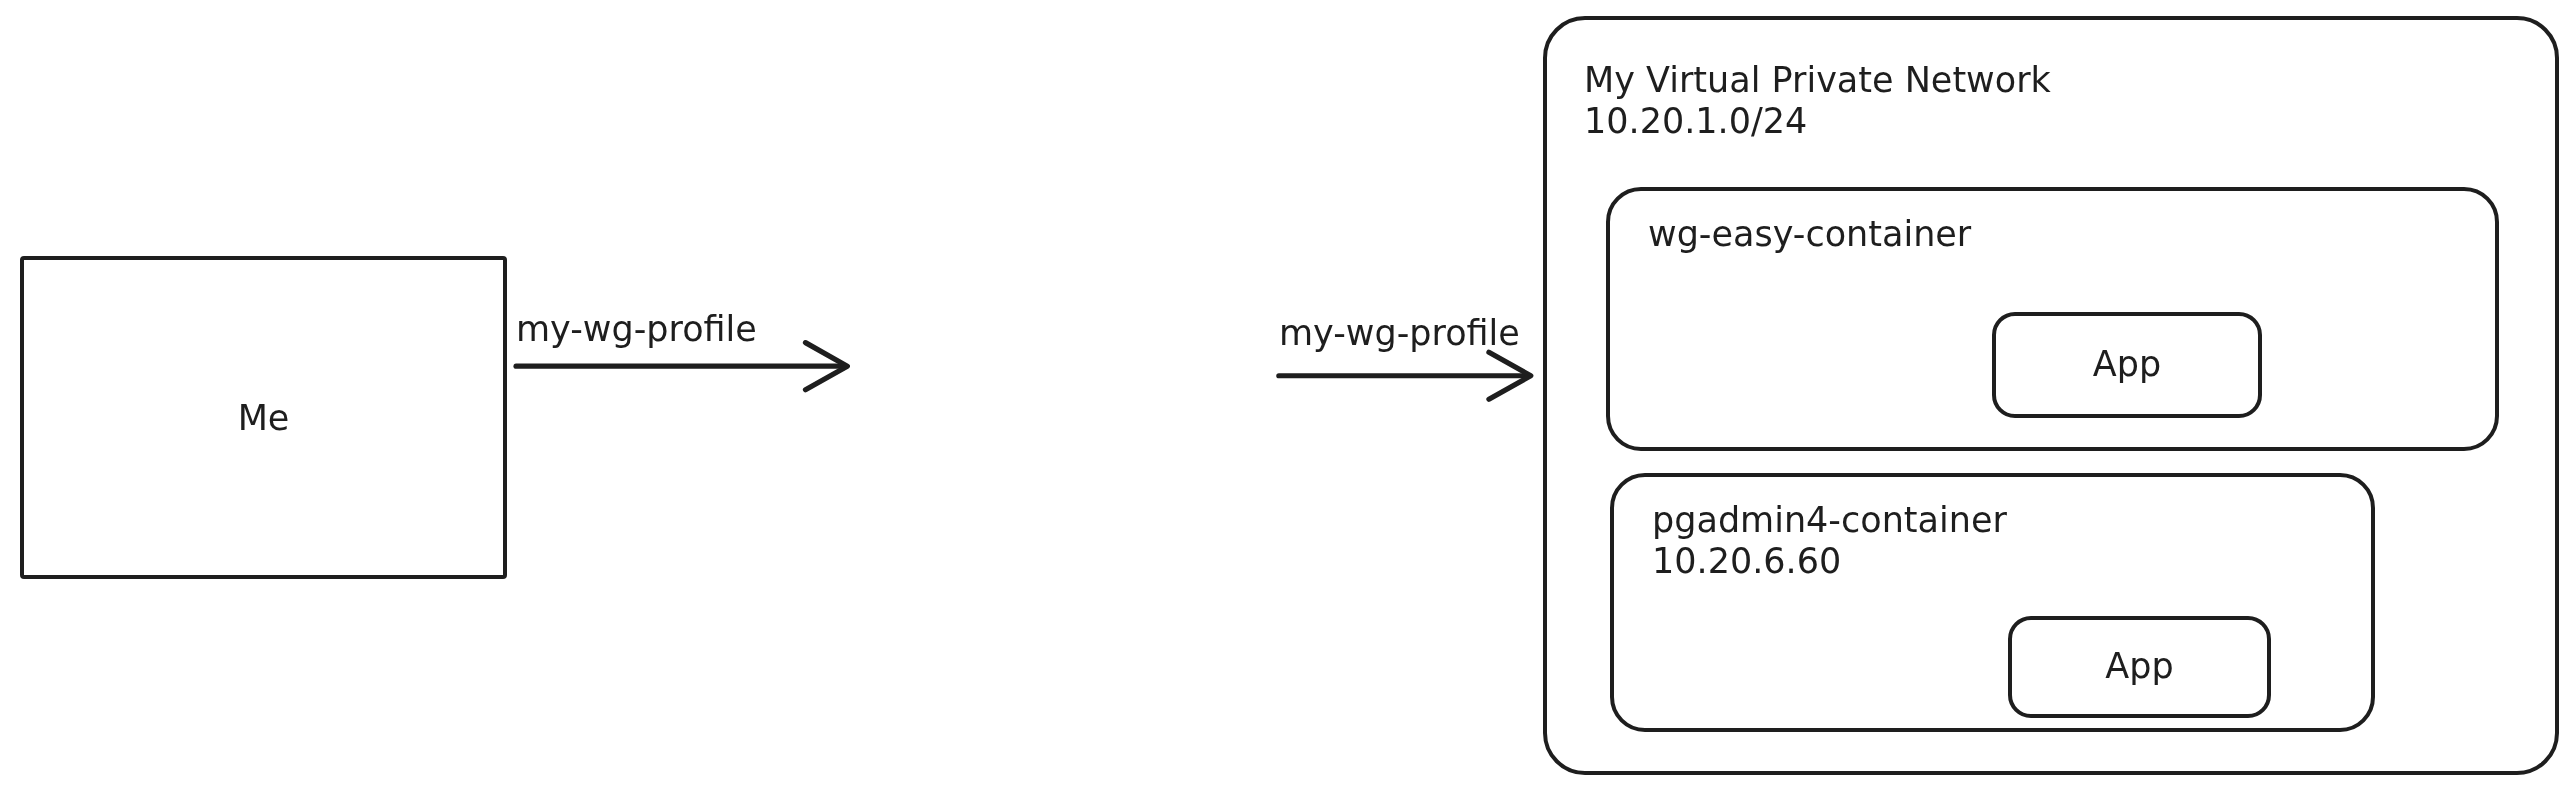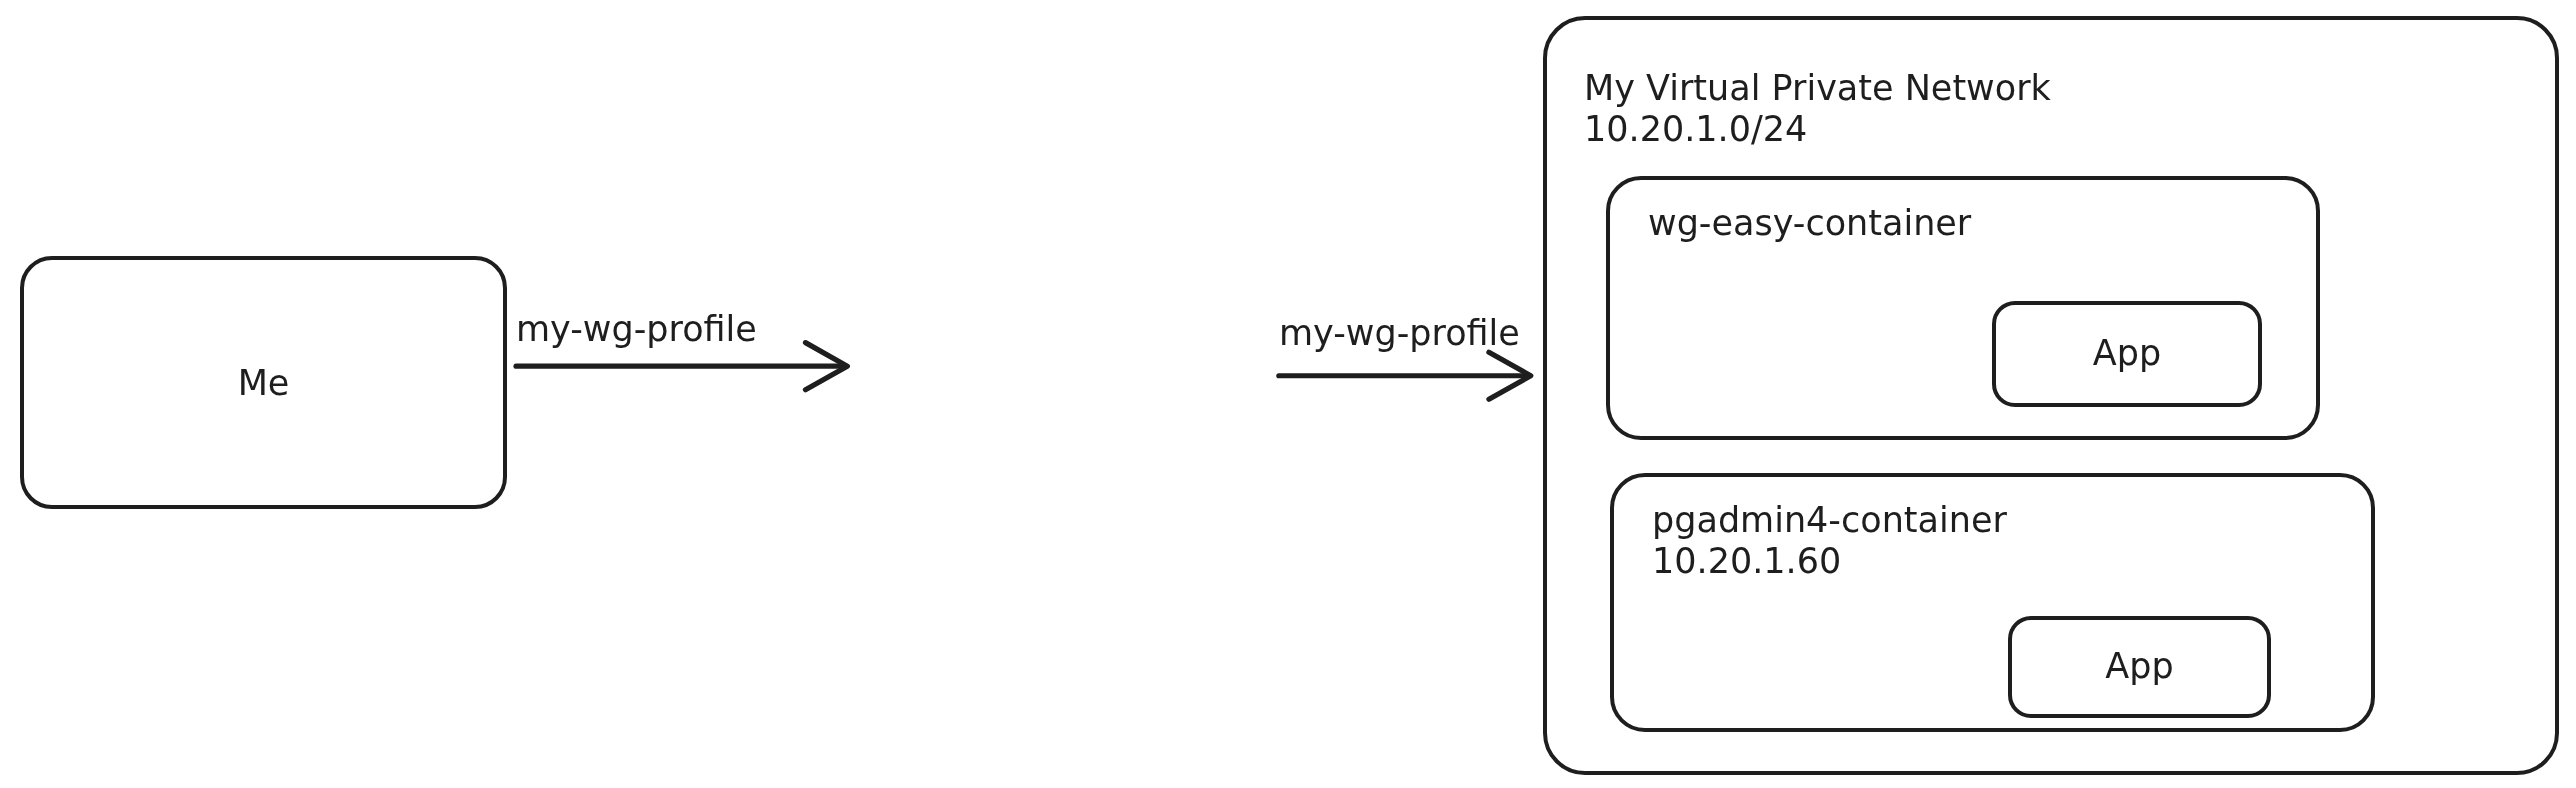--- a/index.html
+++ b/index.html
@@ -15,51 +15,51 @@
   }
   .node {
     position: absolute;
     box-sizing: border-box;
     border: 4.4px solid var(--stroke);
     background: #ffffff;
   }
   .txt { white-space: nowrap; }
   
   #node-me {
-    left: 20px; top: 256px; width: 487px; height: 253px;
-    border-radius: 32px;
+    left: 20px; top: 256px; width: 487px; height: 323px;
+    border-radius: 4px;
     display: flex; flex-direction: column; align-items: center; justify-content: center;
     gap: 42px; font-size: 35px;
   }
   
   #node-vps {
     left: 857px; top: 274px; width: 422px; height: 225px;
     border-radius: 35px;
     display: flex; flex-direction: column; align-items: center; justify-content: center;
     gap: 5.2px; font-size: 35px; line-height: 1.2;
   }
   
   #node-vpn {
     left: 1543px; top: 15.7px; width: 1016px; height: 759px;
     border-radius: 42px;
   }
   #vpn-title-block {
-    position: absolute; left: 37px; top: 48px;
+    position: absolute; left: 37px; top: 40px;
     font-size: 35px; line-height: 1.18;
   }
   
   .inner-container {
     position: absolute;
     box-sizing: border-box;
     border: 4.4px solid var(--stroke);
     border-radius: 35px;
     background: #ffffff;
     font-size: 35px; line-height: 1.18;
   }
-  #node-wg-easy { left: 59px;  top: 156px; width: 714px; height: 264px; }
+  #node-wg-easy { left: 59px;  top: 167px; width: 893px; height: 264px; }
   #node-pgadmin { left: 63px;  top: 453px; width: 765px; height: 259px; }
   .container-title-block { position: absolute; left: 38px; top: 23px; }
   .app-box {
     position: absolute;
     box-sizing: border-box;
     border: 4.4px solid var(--stroke);
     border-radius: 23px;
     background: #ffffff;
     display: flex; align-items: center; justify-content: center;
     font-size: 35px;
@@ -109,21 +109,21 @@
         <div class="txt">wg-easy-container</div>
       </div>
       <div class="app-box" id="node-app-wg">
         <span class="txt">App</span>
       </div>
     </div>
 
     <div class="inner-container" id="node-pgadmin">
       <div class="container-title-block">
         <div class="txt">pgadmin4-container</div>
-        <div class="txt">10.20.1.60</div>
+        <div class="txt">10.20.6.60</div>
       </div>
       <div class="app-box" id="node-app-pg">
         <span class="txt">App</span>
       </div>
     </div>
   </div>
 
 </div>
 
 

